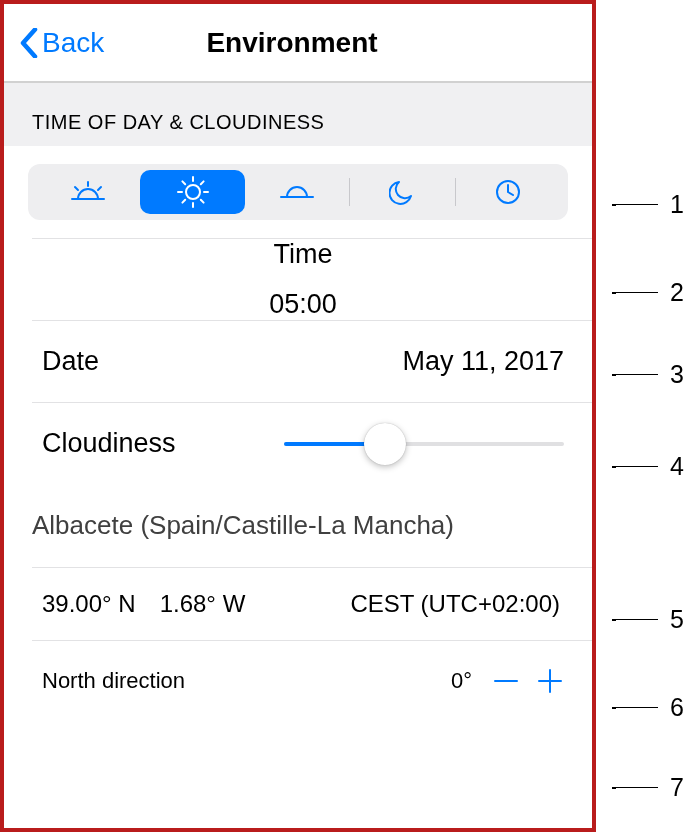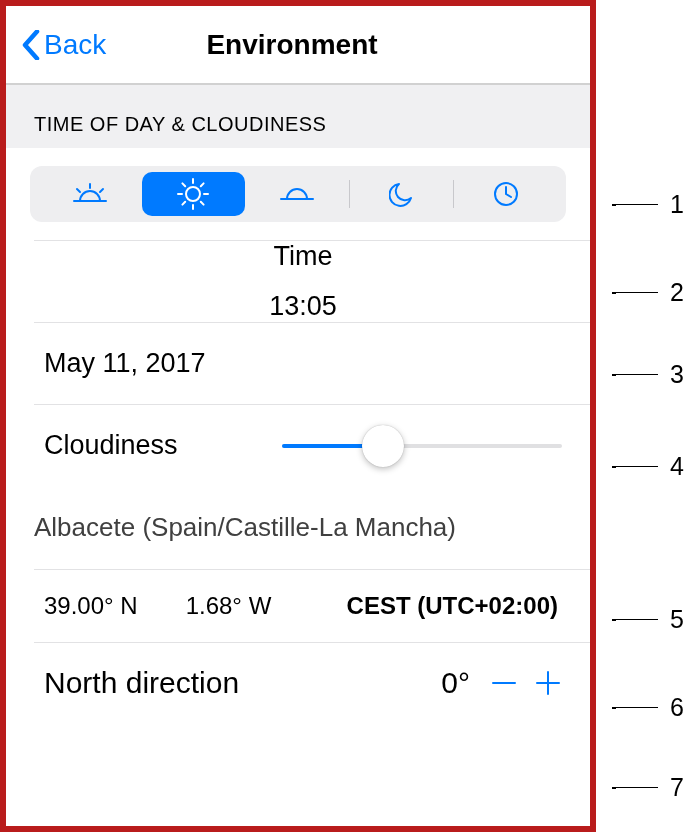--- a/index.html
+++ b/index.html
@@ -1,17 +1,17 @@
 <!DOCTYPE html>
 <html><head>
   <meta charset="utf-8">
   <style>
     * { box-sizing: border-box; margin: 0; padding: 0; }
     body { font-family: -apple-system, "Helvetica Neue", Helvetica, Arial, sans-serif; background: #fff; width: 697px; height: 834px; position: relative; }
-    .phone { width: 596px; height: 832px; border: 6px solid #b91c1c; background: #fff; position: relative; }
+    .phone { width: 596px; height: 832px; border: 4px solid #b91c1c; background: #fff; position: relative; }
     .navbar { height: 78px; display: flex; align-items: center; position: relative; border-bottom: 1px solid #d1d1d1; padding: 0 16px; }
     .back-btn { display: flex; align-items: center; color: #007aff; font-size: 28px; cursor: pointer; }
     .back-chevron { width: 18px; height: 30px; margin-right: 4px; }
     .title { position: absolute; left: 0; right: 12px; text-align: center; font-size: 28px; font-weight: 600; pointer-events: none; }
     .section-header { background: #f0f0f2; padding: 28px 28px 12px 28px; color: #000000; font-size: 20px; letter-spacing: 0.5px; }
     .segmented-row { padding: 18px 24px; }
     .segmented { background: #eeeef0; border-radius: 12px; height: 56px; display: flex; align-items: center; padding: 4px 8px; }
     .seg-btn { flex: 1; height: 44px; border-radius: 10px; display: flex; align-items: center; justify-content: center; cursor: pointer; position: relative; }
     .seg-btn.active { background: #007aff; }
     .seg-btn .icon { color: #007aff; }
@@ -20,24 +20,24 @@
     .row { display: flex; align-items: center; padding: 0 28px; height: 82px; font-size: 27px; color: #000; border-top: 1px solid #e2e2e4; margin: 0 16px 0 28px; }
     .row:first-of-type { border-top: 1px solid #e2e2e4; }
     .row-label { flex: 1; }
     .row-value { color: #000; }
     .section-border-top { border-top: 1px solid #d1d1d1; }
     .slider-wrap { position: relative; width: 280px; height: 40px; display: flex; align-items: center; }
     .slider-track { height: 4px; width: 100%; background: #e0e0e2; border-radius: 2px; position: relative; }
     .slider-fill { height: 4px; background: #007aff; border-radius: 2px; position: absolute; left: 0; top: 0; }
     .slider-knob { width: 42px; height: 42px; background: #fff; border-radius: 50%; box-shadow: 0 2px 6px rgba(0,0,0,0.25), 0 0 1px rgba(0,0,0,0.3); position: absolute; top: 50%; transform: translate(-50%, -50%); }
     .location-row { padding: 26px 28px; font-size: 26px; color: #404040; border-top: none; }
-    .coords-row { display: flex; padding: 22px 28px; font-size: 24px; color: #000; align-items: center; border-top: 1px solid #e2e2e4; margin-left: 28px; padding-left: 10px; gap: 24px; }
+    .coords-row { display: flex; padding: 22px 28px; font-size: 24px; color: #000; align-items: center; border-top: 1px solid #e2e2e4; margin-left: 28px; padding-left: 10px; }
     .coords-row > span { margin-right: 24px; }
-    .coords-row > span:last-child { margin-right: 0; margin-left: auto; padding-right: 4px; font-weight: bold; }
-    .north-row { display: flex; align-items: center; padding: 18px 20px 18px 28px; border-top: 1px solid #e2e2e4; margin-left: 28px; padding-left: 10px; font-size: 30px; }
+    .coords-row > span:last-child { margin-right: 0; margin-left: auto; padding-right: 4px; }
+    .north-row { display: flex; align-items: center; padding: 18px 20px 18px 28px; border-top: 1px solid #e2e2e4; margin-left: 28px; padding-left: 10px; font-size: 22px; }
     .north-row .row-label { flex: 1; }
     .north-row .row-value { margin-right: 12px; }
     .stepper-btn { width: 44px; height: 44px; display: flex; align-items: center; justify-content: center; color: #007aff; font-size: 44px; font-weight: 200; cursor: pointer; }
     .callout { position: absolute; display: flex; align-items: center; font-size: 25px; color: #000; }
     .callout-line { width: 42px; height: 1px; background: #000; margin-right: 12px; position: relative; }
     .callout-line::before { content: ""; position: absolute; left: -4px; top: -0.5px; width: 4px; height: 2px; background: #000; }
     .row-nomargin { margin: 0; border-top: 1px solid #e2e2e4; }
   </style>
 </head>
 <body>
@@ -96,24 +96,25 @@
         <svg class="icon" width="26" height="26" viewBox="0 0 26 26" fill="none" stroke="currentColor" stroke-width="2" stroke-linecap="round">
             <circle cx="13" cy="13" r="11"></circle>
             <polyline points="13,6 13,13 18,16"></polyline>
           </svg>
       </div>
     </div>
   </div>
 
   <div class="row row-nomargin" style="margin-left:28px; padding-left:10px;flex-direction:column;">
     <div class="row-label">Time</div>
-    <div class="row-value">13:05</div>
+    <div class="row-value">05:00</div>
   </div>
 
   <div class="row row-nomargin" style="margin-left:28px; padding-left:10px;">
+    <div class="row-label">Date</div>
     <div class="row-value">May 11, 2017</div>
   </div>
 
   <div class="row row-nomargin" style="margin-left:28px; padding-left:10px;align-items:center;">
     <div class="row-label">Cloudiness</div>
     <div class="slider-wrap">
       <div class="slider-track">
         <div class="slider-fill" id="slider-fill" style="width: 36%;"></div>
       </div>
       <div class="slider-knob" id="slider-knob" style="left: 36%;"></div>

